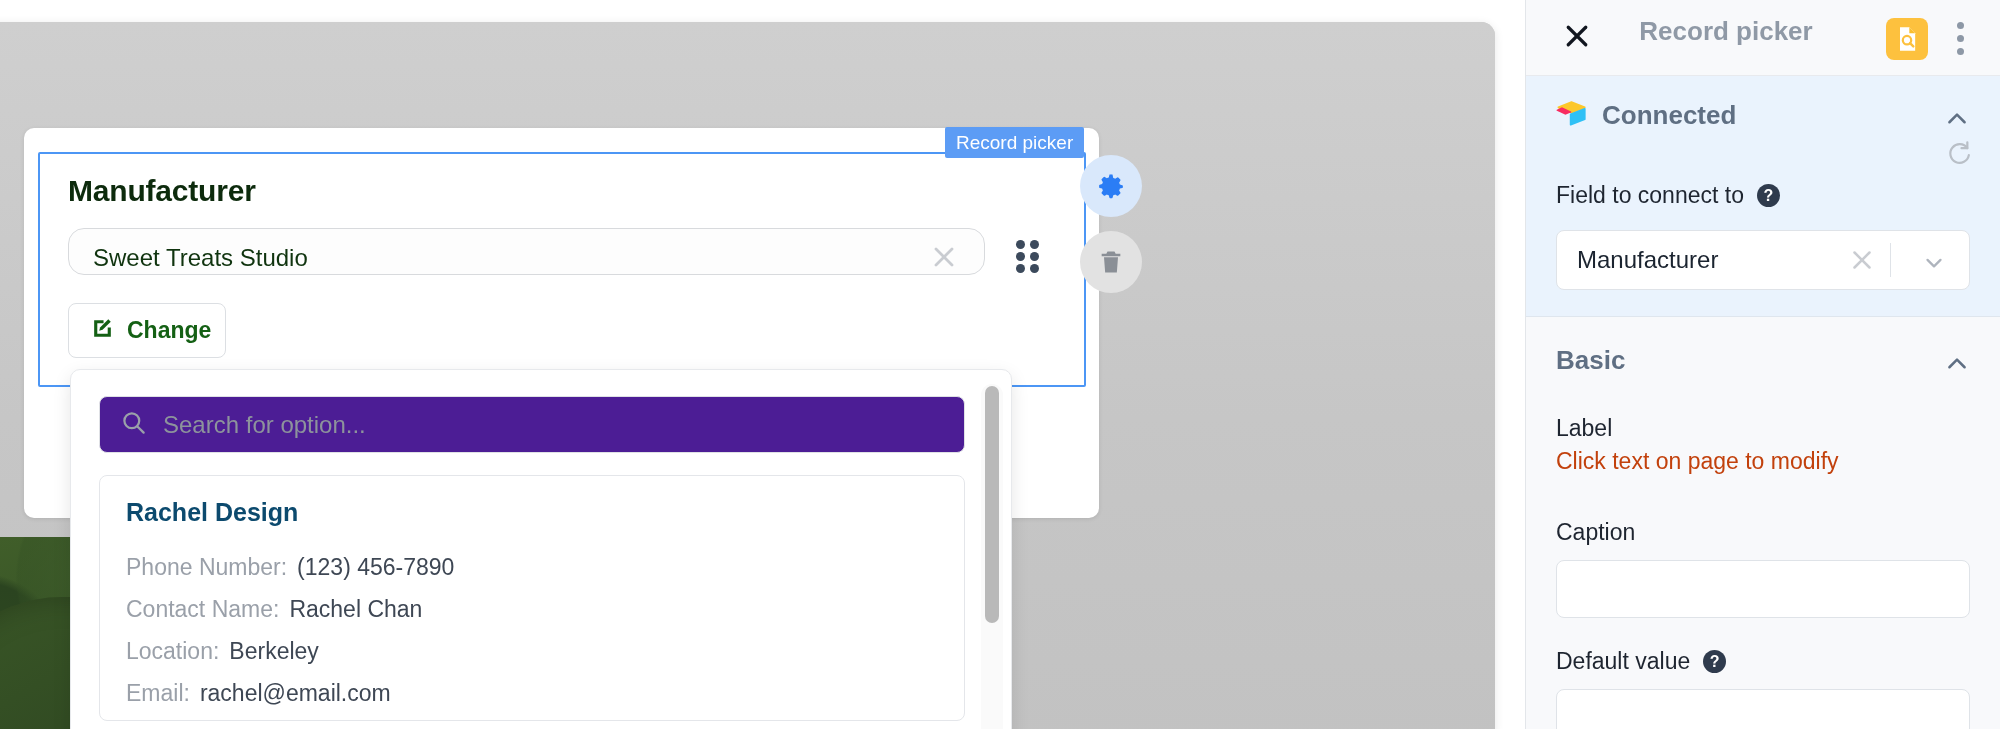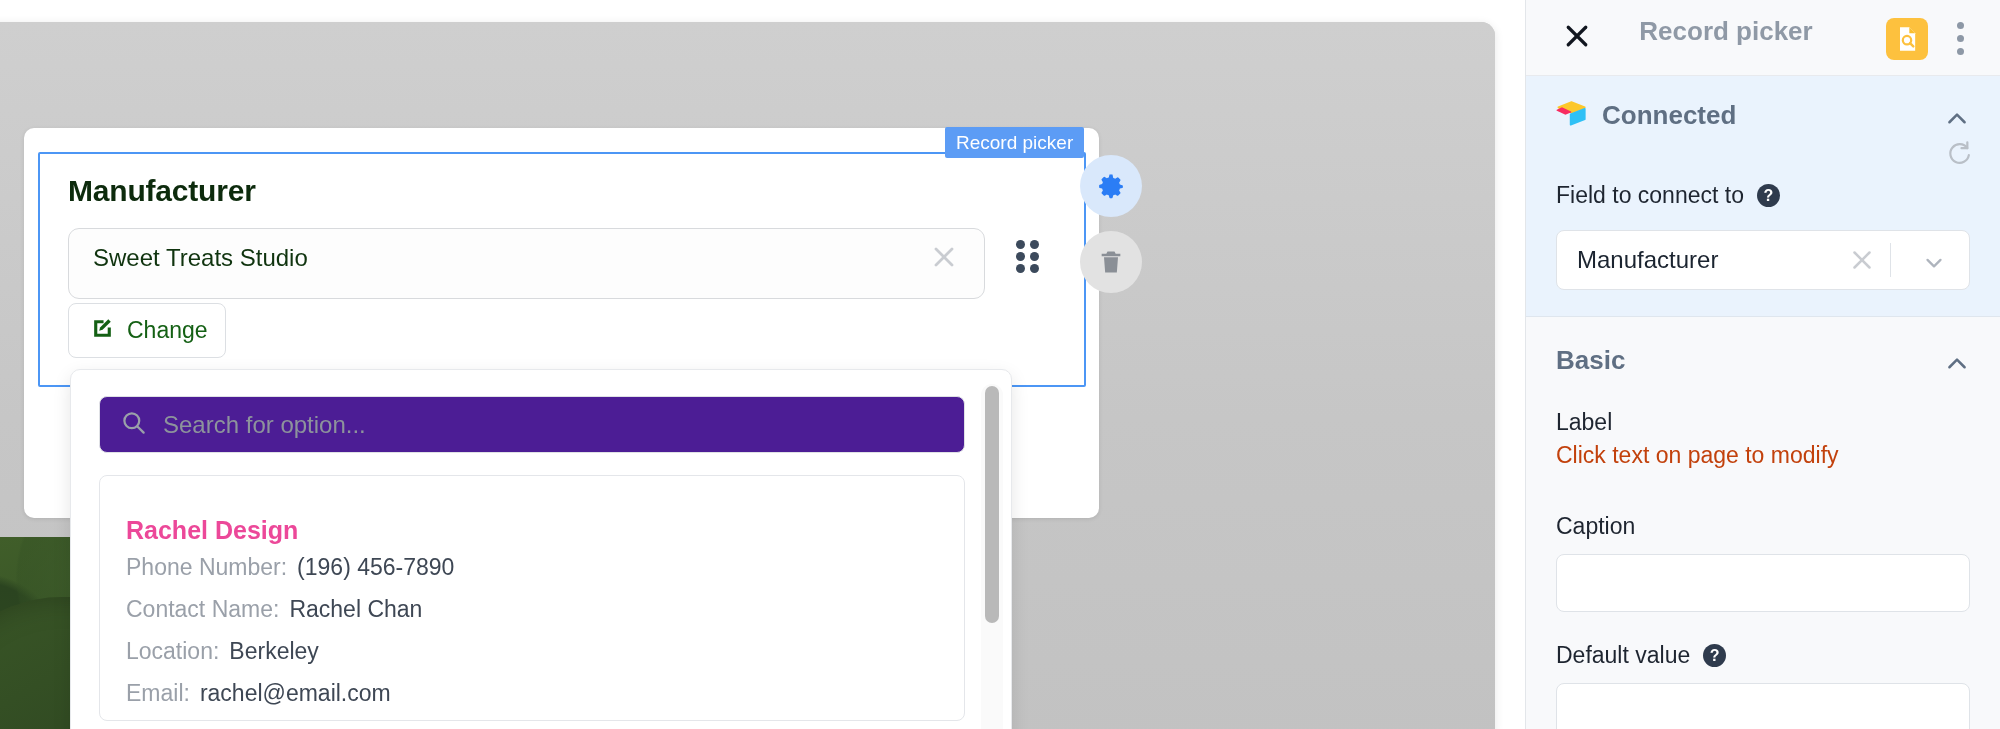--- a/index.html
+++ b/index.html
@@ -59,42 +59,42 @@
     background:#5c9cf5;color:#ffffff;
     font-size:19px;line-height:31px;height:31px;
     padding:0 11px;border-radius:2px;white-space:nowrap;
     font-family:"Liberation Sans",sans-serif;
   }
   .field-title{
     position:absolute;left:98px;top:152px;
     font-size:30px;font-weight:bold;color:#0d2b0d;letter-spacing:-.2px;
   }
   .value-input{
-    position:absolute;left:98px;top:206px;width:917px;height:71px;
-    background:#fdfdfd;border:1px solid #d8dadd;border-radius:11px;
+    position:absolute;left:98px;top:206px;width:917px;height:47px;
+    background:#fdfdfd;border:1px solid #d8dadd;border-radius:16px;
     box-sizing:border-box;
   }
   .value-text{
     position:absolute;left:24px;top:15px;font-size:24px;color:#10340f;
   }
   .clear-x{
     position:absolute;right:24px;top:12px;width:32px;height:32px;
   }
   .drag-handle{
     position:absolute;left:1043px;top:216px;width:30px;height:38px;
     display:grid;grid-template-columns:14px 14px;grid-template-rows:12px 12px 12px;
     align-items:center;justify-items:center;
   }
   .drag-handle i{display:block;width:9px;height:9px;border-radius:50%;background:#3c4a5c;}
   .change-btn{
     position:absolute;left:98px;top:281px;width:158px;height:55px;
     background:#ffffff;border:1px solid #dcdfe3;border-radius:8px;
     display:flex;align-items:center;gap:12px;padding-left:21px;box-sizing:border-box;
   }
-  .change-btn .lbl{font-size:23px;font-weight:normal;color:#146014;}
+  .change-btn .lbl{font-size:23px;font-weight:bold;color:#146014;}
 
   
   .round-btn{
     position:absolute;width:62px;height:62px;border-radius:50%;
     display:flex;align-items:center;justify-content:center;
   }
   .round-btn.settings{left:1110px;top:133px;background:#d9e8fb;}
   .round-btn.trash{left:1110px;top:209px;background:#e2e2e2;}
 
   
@@ -108,21 +108,21 @@
     border:1px solid #dfe1e5;border-radius:8px;background:#4c1d95;
     display:flex;align-items:center;gap:16px;padding-left:20px;box-sizing:border-box;
   }
   .search-box .ph{font-size:24px;color:#8d939c;}
   .rec-card{
     position:absolute;left:28px;width:866px;
     border:1px solid #e4e6ea;border-radius:8px;background:#fff;box-sizing:border-box;
   }
   .rec-card.one{top:105px;height:246px;}
   .rec-title{
-    position:absolute;left:26px;top:40px;font-size:25px;font-weight:bold;color:#ec4899;
+    position:absolute;left:26px;top:22px;font-size:25px;font-weight:bold;color:#0c4a6e;
   }
   .rec-row{position:absolute;left:26px;font-size:23px;white-space:nowrap;}
   .rec-row .k{color:#9aa0a9;}
   .rec-row .v{color:#3e4754;margin-left:10px;}
   .rec-row.r1{top:78px;}
   .rec-row.r2{top:120px;}
   .rec-row.r3{top:162px;}
   .rec-row.r4{top:204px;}
   .scroll-track{
     position:absolute;right:8px;top:14px;width:22px;height:372px;
@@ -174,21 +174,21 @@
     margin-top:20px;height:60px;background:#ffffff;border:1px solid #dfe3e8;border-radius:8px;
     display:flex;align-items:center;position:relative;box-sizing:border-box;
   }
   .select-box .val{font-size:24px;color:#1b2430;padding-left:20px;}
   .select-box .x{position:absolute;right:92px;top:14px;}
   .select-box .divider{position:absolute;right:78px;top:12px;width:1px;height:34px;background:#dfe3e8;}
   .select-box .cv{position:absolute;right:22px;top:18px;}
 
   .sec-basic{position:relative;padding:28px 30px 0 30px;background:#f8f9fb;}
   .sec-basic .sec-head .t{font-size:26px;font-weight:bold;color:#5f6f83;}
-  .fld-label{font-size:23px;color:#1e2530;margin-top:24px;}
+  .fld-label{font-size:23px;color:#1e2530;margin-top:30px;}
   .fld-hint{font-size:23px;color:#c2410c;margin-top:6px;}
   .fld-label.cap{margin-top:44px;}
   .txt-input{
     margin-top:14px;height:58px;background:#ffffff;border:1px solid #dfe3e8;border-radius:8px;
     box-sizing:border-box;
   }
   .fld-label.dv{display:flex;align-items:center;gap:13px;margin-top:30px;}
   .help{
     width:23px;height:23px;border-radius:50%;background:#2f3b4d;color:#fff;
     font-size:16px;font-weight:bold;line-height:23px;text-align:center;flex:0 0 auto;
@@ -261,21 +261,21 @@
               <circle cx="10.5" cy="10.5" r="6.6"></circle>
                 <line x1="15.5" y1="15.5" x2="21" y2="21"></line>
             </svg>
           </span>
           <span class="ph">Search for option...</span>
         </div>
 
         <div class="rec-card one">
           <div class="rec-title">Rachel Design</div>
           <div class="rec-row r1">
-            <span class="k">Phone Number:</span><span class="v">(196) 456-7890</span>
+            <span class="k">Phone Number:</span><span class="v">(123) 456-7890</span>
           </div>
           <div class="rec-row r2">
             <span class="k">Contact Name:</span><span class="v">Rachel Chan</span>
           </div>
           <div class="rec-row r3">
             <span class="k">Location:</span><span class="v">Berkeley</span>
           </div>
           <div class="rec-row r4">
             <span class="k">Email:</span><span class="v">rachel@email.com</span>
           </div>

